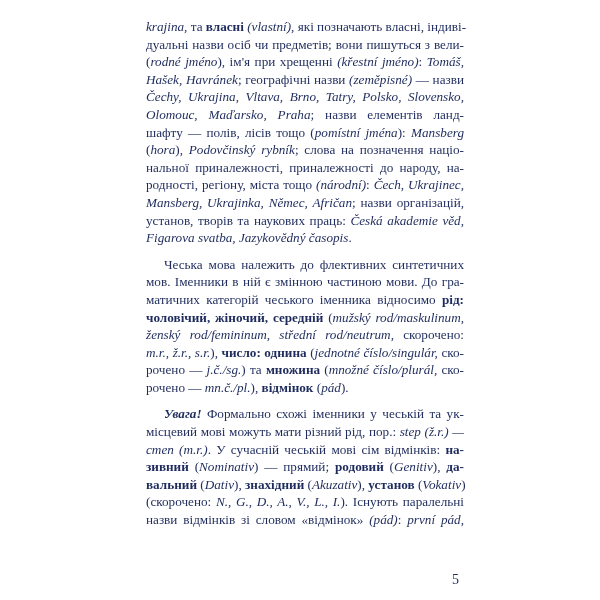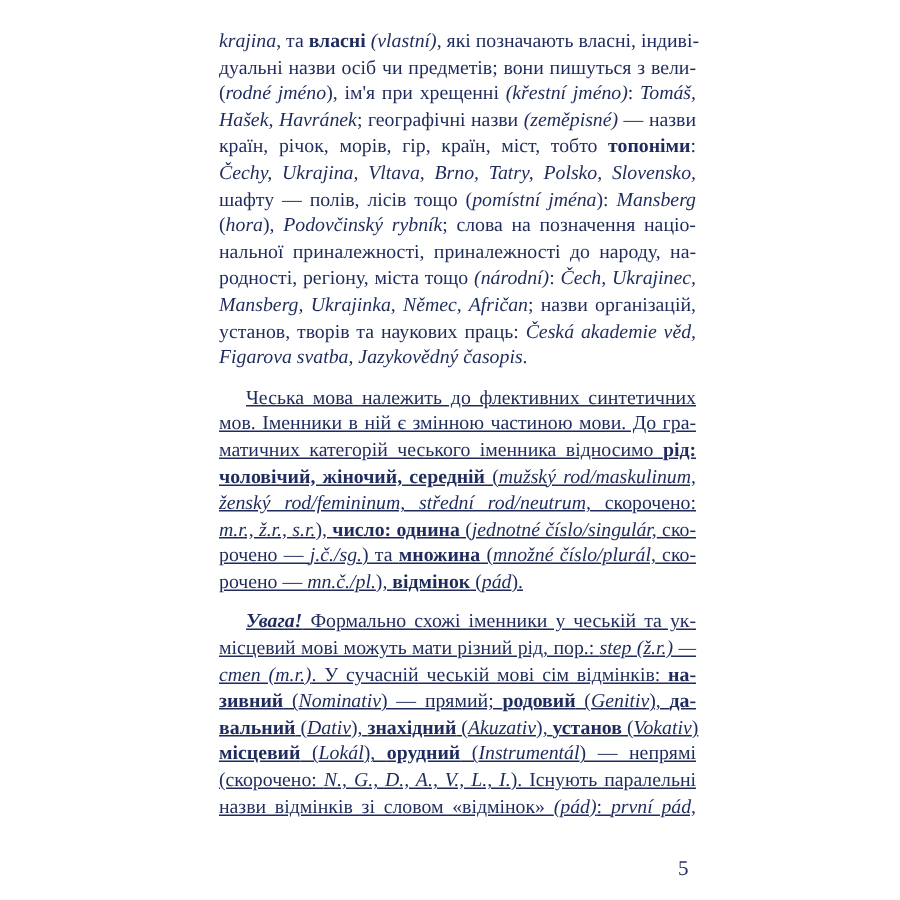--- a/index.html
+++ b/index.html
@@ -27,21 +27,20 @@
       color: #1e2b5c;
       text-align: justify;
       hyphens: manual;
     }
     .para {
       margin: 0;
       text-indent: 0;
     }
     .para.gap-before {
       margin-top: 9px;
-      text-decoration: underline;
     }
     .line {
       display: block;
       text-align: justify;
       text-align-last: justify;
       white-space: nowrap;
       height: 17.6px;
     }
     .line.last {
       text-align-last: left;
@@ -63,22 +62,22 @@
 </head>
 <body>
 
 <div class="page">
   <div class="text-block">
     <div class="para">
         <span class="line"><i>krajina</i><span>, та </span><b>власні</b><span> </span><i>(vlastní)</i><span>, які позначають власні, індиві-</span></span>
         <span class="line"><span>дуальні назви осіб чи предметів; вони пишуться з вели-</span></span>
         <span class="line"><span>(</span><i>rodné jméno</i><span>), ім'я при хрещенні </span><i>(křestní jméno)</i><span>: </span><i>Tomáš,</i></span>
         <span class="line"><i>Hašek, Havránek</i><span>; географічні назви </span><i>(zeměpisné)</i><span> — назви</span></span>
-        <span class="line"><span>країн, річок, морів, гір, країн, міст, тобто </span><b>топоніми</b><span>:</span></span>
         <span class="line"><i>Čechy, Ukrajina, Vltava, Brno, Tatry, Polsko, Slovensko,</i></span>
+        <span class="line"><i>Olomouc, Maďarsko, Praha</i><span>; назви елементів ланд-</span></span>
         <span class="line"><span>шафту — полів, лісів тощо (</span><i>pomístní jména</i><span>): </span><i>Mansberg</i></span>
         <span class="line"><span>(</span><i>hora</i><span>), </span><i>Podovčinský rybník</i><span>; слова на позначення націо-</span></span>
         <span class="line"><span>нальної приналежності, приналежності до народу, на-</span></span>
         <span class="line"><span>родності, регіону, міста тощо </span><i>(národní)</i><span>: </span><i>Čech, Ukrajinec,</i></span>
         <span class="line"><i>Mansberg, Ukrajinka, Němec, Afričan</i><span>; назви організацій,</span></span>
         <span class="line"><span>установ, творів та наукових праць: </span><i>Česká akademie věd,</i></span>
         <span class="line last"><i>Figarova svatba, Jazykovědný časopis</i><span>.</span></span>
       </div>
     <div class="para gap-before">
         <span class="line indent"><span>Чеська мова належить до флективних синтетичних</span></span>
@@ -89,20 +88,19 @@
         <span class="line"><i>m.r., ž.r., s.r.</i><span>), </span><b>число: однина</b><span> (</span><i>jednotné číslo/singulár,</i><span> ско-</span></span>
         <span class="line"><span>рочено — </span><i>j.č./sg.</i><span>) та </span><b>множина</b><span> (</span><i>množné číslo/plurál,</i><span> ско-</span></span>
         <span class="line last"><span>рочено — </span><i>mn.č./pl.</i><span>), </span><b>відмінок</b><span> (</span><i>pád</i><span>).</span></span>
       </div>
     <div class="para gap-before">
         <span class="line indent"><b style="font-style: italic;">Увага!</b><span> Формально схожі іменники у чеській та ук-</span></span>
         <span class="line"><span>місцевий мові можуть мати різний рід, пор.: </span><i>step (ž.r.) —</i></span>
         <span class="line"><i>степ (m.r.)</i><span>. У сучасній чеській мові сім відмінків: </span><b>на-</b></span>
         <span class="line"><b>зивний</b><span> (</span><i>Nominativ</i><span>) — прямий; </span><b>родовий</b><span> (</span><i>Genitiv</i><span>), </span><b>да-</b></span>
         <span class="line"><b>вальний</b><span> (</span><i>Dativ</i><span>), </span><b>знахідний</b><span> (</span><i>Akuzativ</i><span>), </span><b>установ</b><span> (</span><i>Vokativ</i><span>)</span></span>
-        <span class="line"><b>місцевий</b><span> (</span><i>Lokál</i><span>), </span><b>орудний</b><span> (</span><i>Instrumentál</i><span>) — непрямі</span></span>
         <span class="line"><span>(скорочено: </span><i>N., G., D., A., V., L., I.</i><span>). Існують паралельні</span></span>
         <span class="line"><span>назви відмінків зі словом «відмінок» </span><i>(pád)</i><span>: </span><i>první pád,</i></span>
         <span class="line"></span>
       </div>
   </div>
   <div class="page-number">5</div>
 </div>
 
 </body></html>

